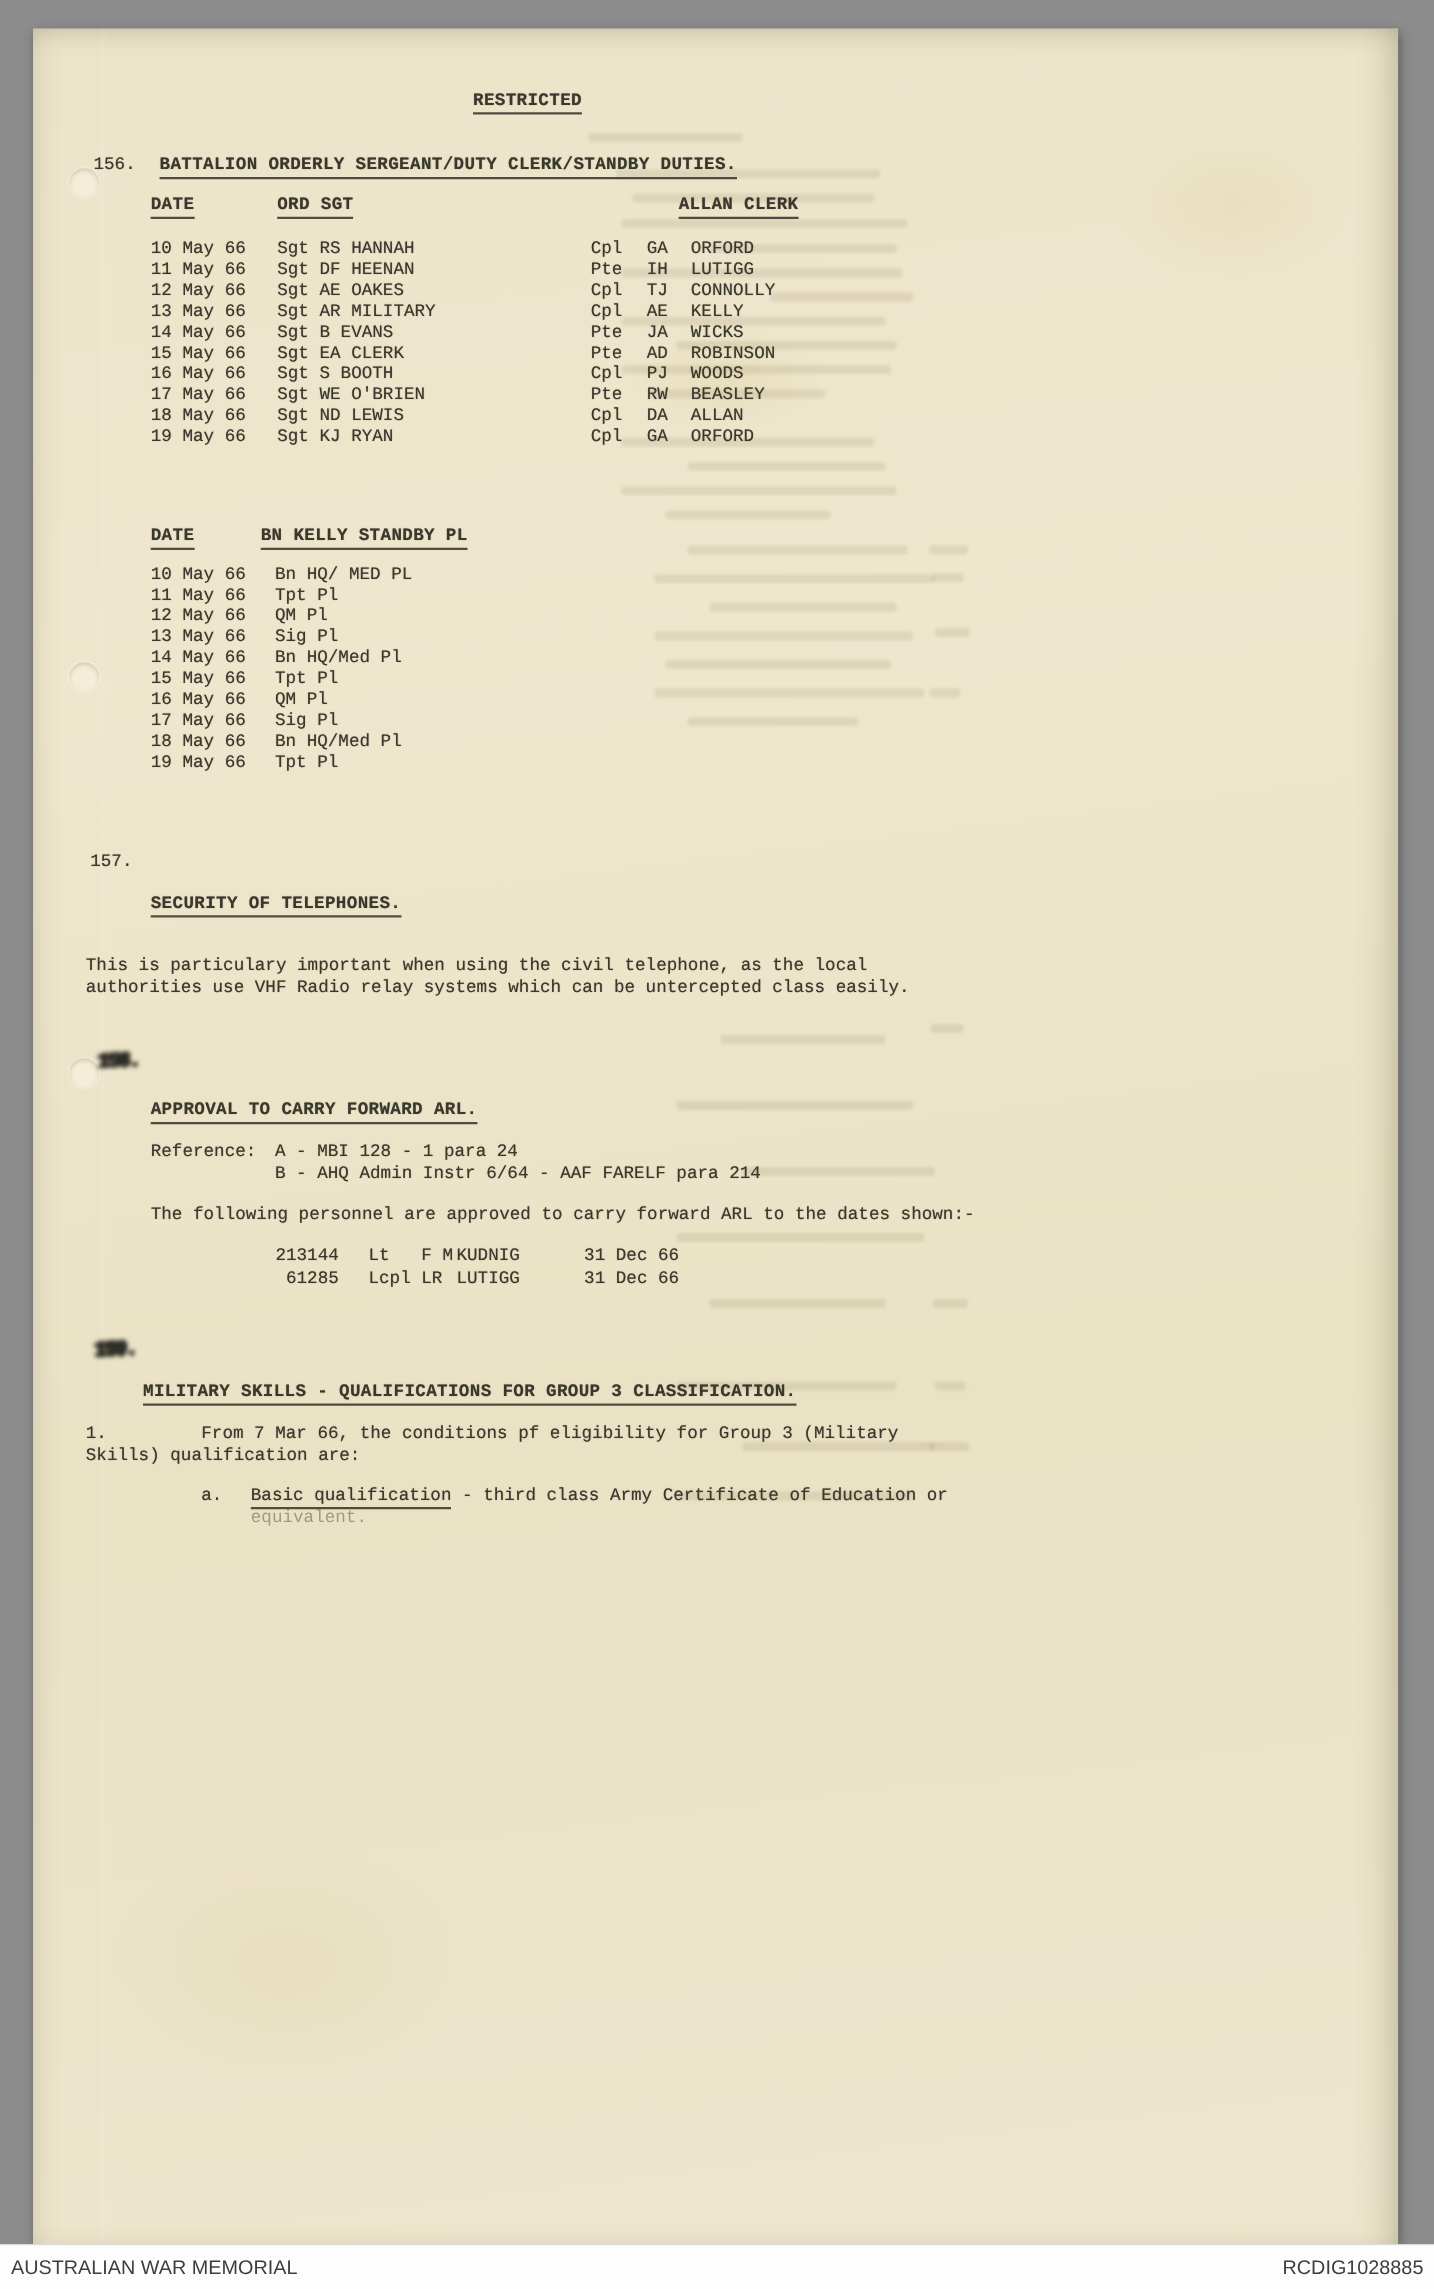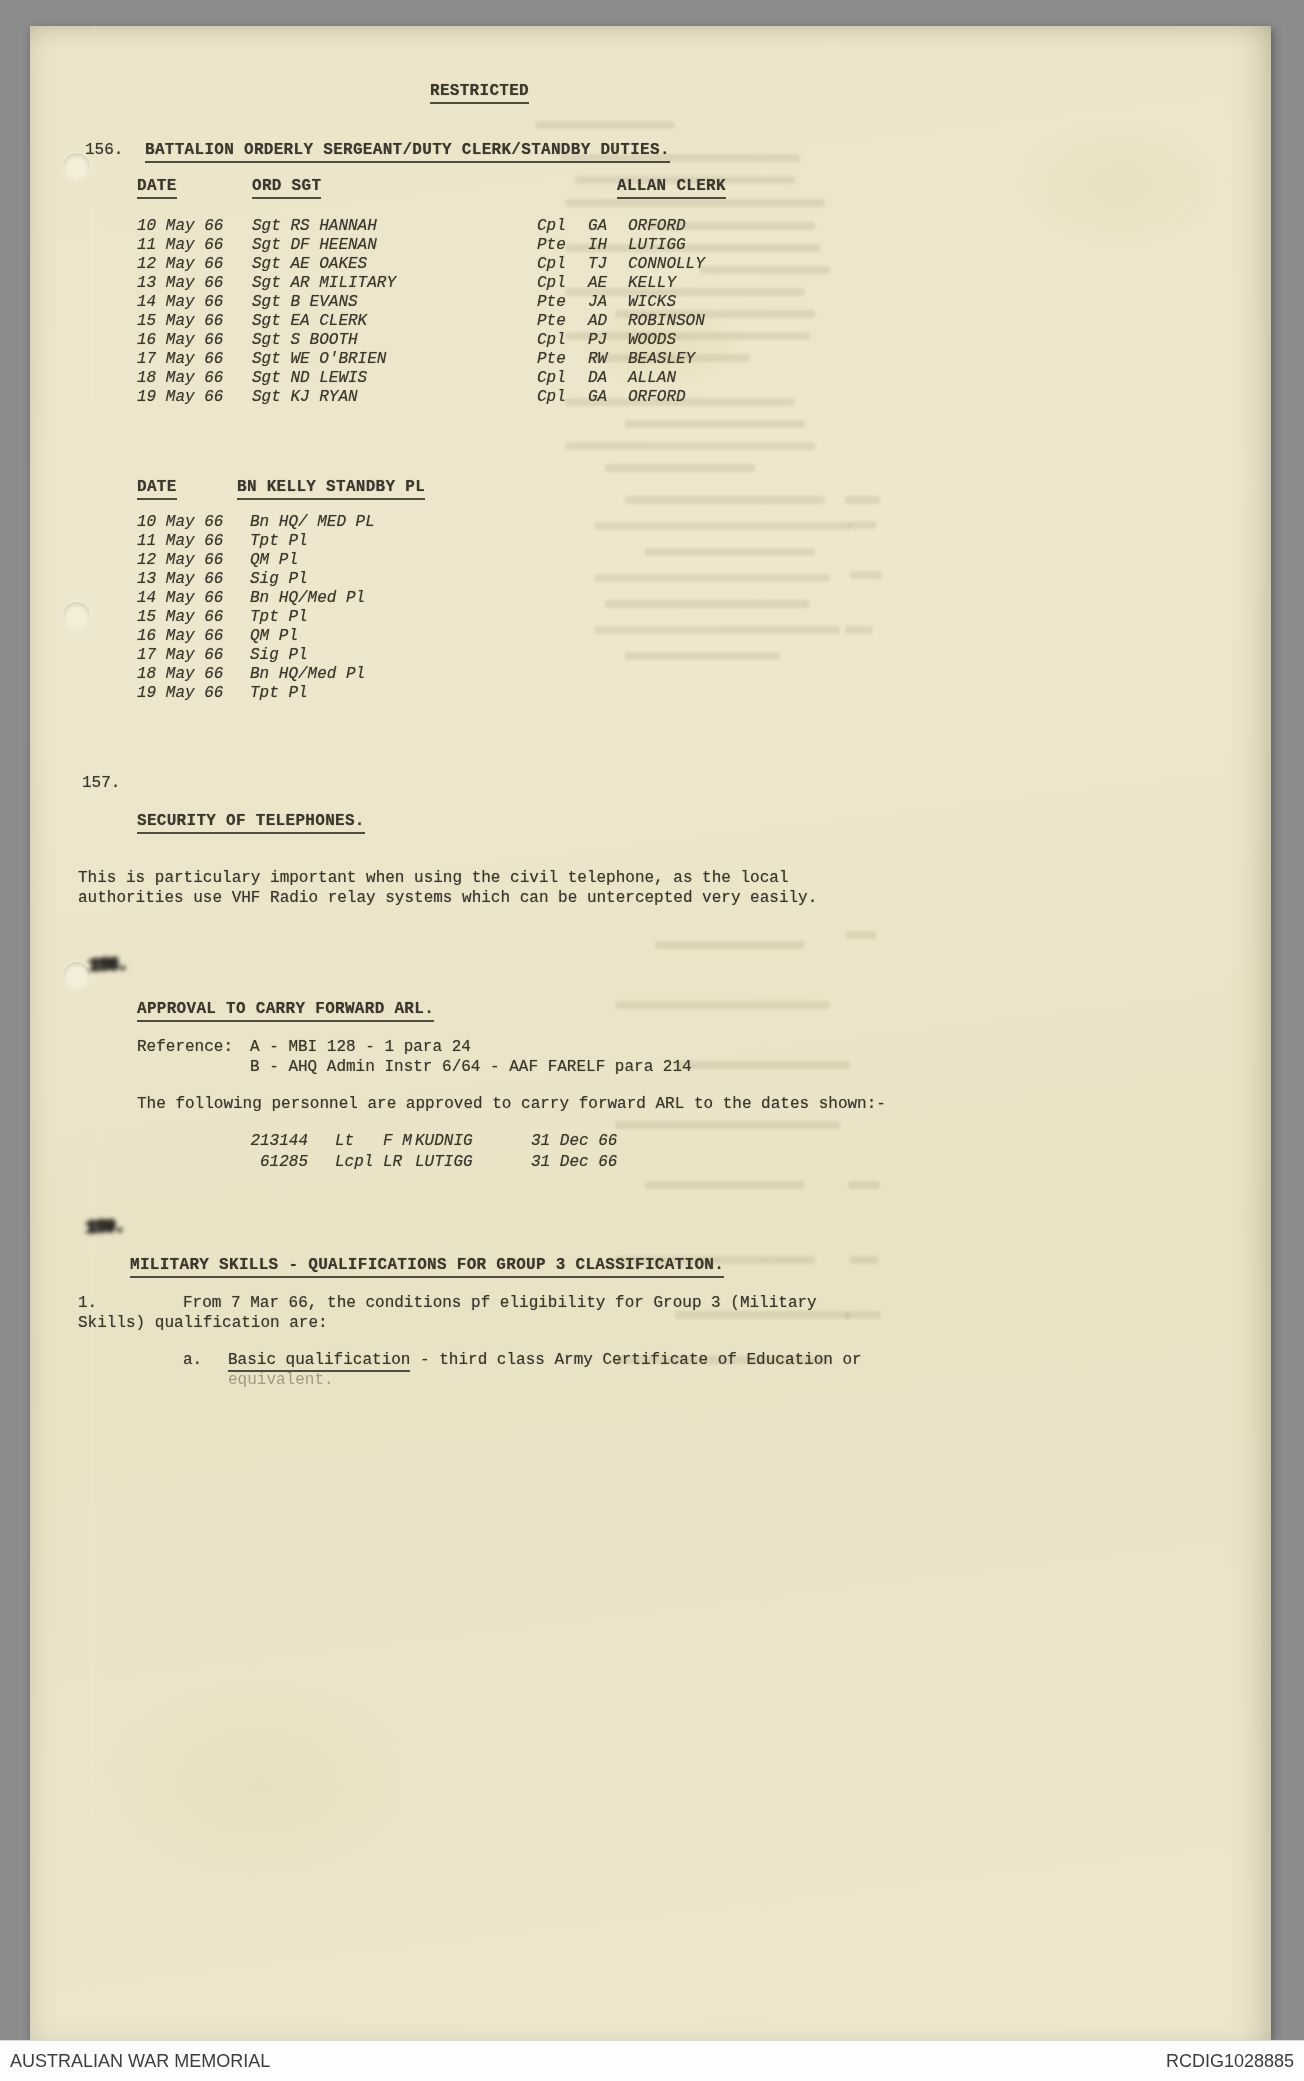--- a/index.html
+++ b/index.html
@@ -17,21 +17,21 @@
       inset 0 16px 26px -16px rgba(100,88,60,0.22),
       2px 3px 9px rgba(0,0,0,0.35);
   }
   .tw{
     position:absolute;white-space:pre;
     font-size:16px;line-height:19px;color:#3a372d;
     text-shadow:0 0 1px rgba(56,53,44,0.55);
   }
   .hd{font-weight:bold;letter-spacing:.3px;}
   .u{border-bottom:2px solid rgba(52,49,40,0.85);padding-bottom:1px;}
-  .row{position:absolute;left:0;right:0;height:20px;font-style:italic;}
+  .row{position:absolute;left:0;right:0;height:20px;}
   .c-date{left:107px}.c-sgt{left:222px}.c-rank{left:507px}.c-init{left:558px}.c-name{left:598px}
   .c2-date{left:107px}.c2-pl{left:220px}
   .p-num{left:220px;width:58px;text-align:right}.p-rank{left:305px}.p-init{left:353px}.p-name{left:385px}.p-date{left:501px}
   .smudge{
     filter:blur(2px);font-weight:bold;letter-spacing:-2px;color:#2c2b25;
     text-shadow:1px 1px 0 #2c2b25,-1px 0 0 #2c2b25,2px -1px 0 #2c2b25;
     transform:rotate(-2deg);font-size:19px;
   }
   .faded{opacity:.42;text-shadow:none;}
   .punch{
@@ -228,21 +228,21 @@
     <span class="tw c2-pl">Bn HQ/Med Pl</span>
   </div>
   <div class="row" style="top:658px">
     <span class="tw c2-date">19 May 66</span>
     <span class="tw c2-pl">Tpt Pl</span>
   </div>
 
   <div class="tw" style="left:52px;top:748px">157.</div>
   <div class="tw hd u" style="left:107px;top:786px">SECURITY OF TELEPHONES.</div>
   <div class="tw" style="left:48px;top:843px">This is particulary important when using the civil telephone, as the local</div>
-  <div class="tw" style="left:48px;top:863px">authorities use VHF Radio relay systems which can be untercepted very easily.</div>
+  <div class="tw" style="left:48px;top:863px">authorities use VHF Radio relay systems which can be untercepted class easily.</div>
 
   <div class="tw smudge" style="left:58px;top:930px">158.</div>
   <div class="tw hd u" style="left:107px;top:974px">APPROVAL TO CARRY FORWARD ARL.</div>
   <div class="tw" style="left:107px;top:1012px">Reference:</div>
   <div class="tw" style="left:220px;top:1012px">A - MBI 128 - 1 para 24</div>
   <div class="tw" style="left:220px;top:1032px">B - AHQ Admin Instr 6/64 - AAF FARELF para 214</div>
   <div class="tw" style="left:107px;top:1069px">The following personnel are approved to carry forward ARL to the dates shown:-</div>
 
   <div class="row" style="top:1106px">
     <span class="tw p-num">213144</span>

